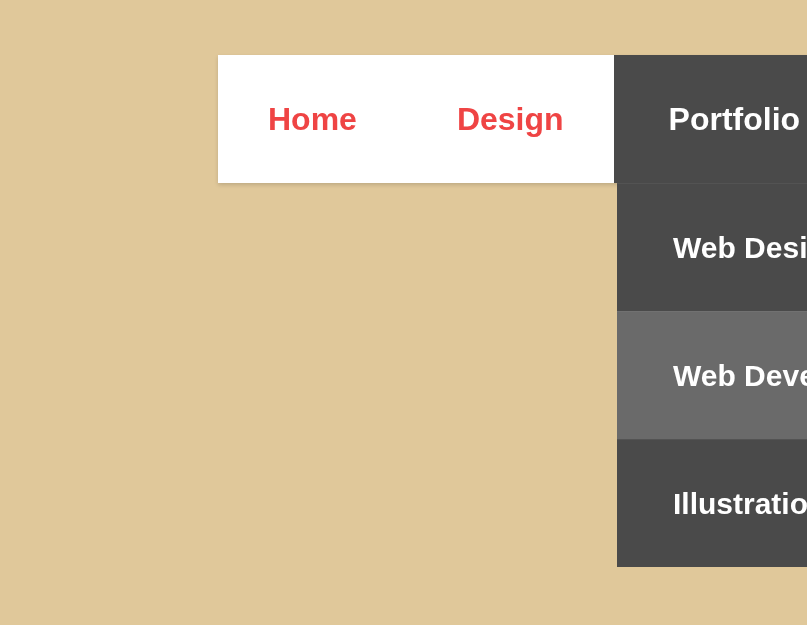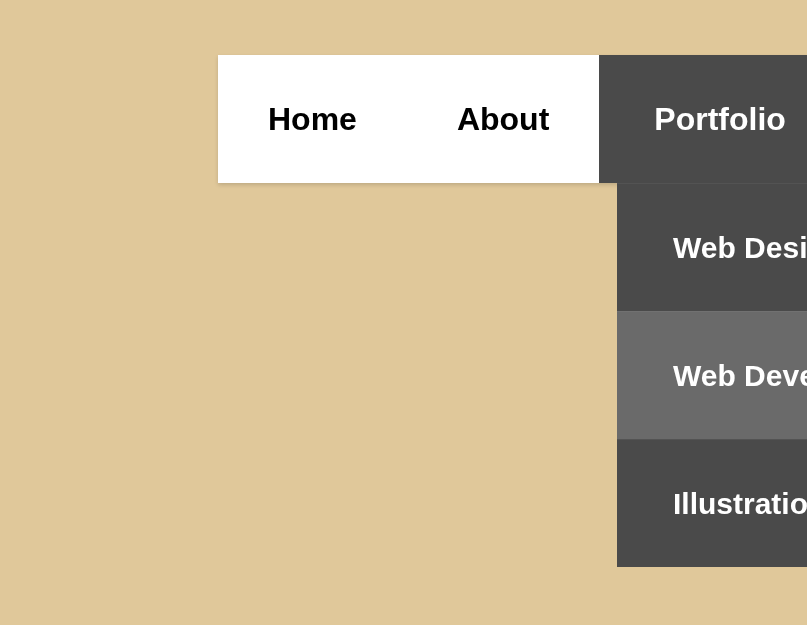--- a/index.html
+++ b/index.html
@@ -24,21 +24,21 @@
       box-shadow: 0 2px 4px rgba(0,0,0,0.15);
     }
     .nav-item {
       display: flex;
       align-items: center;
       justify-content: center;
       height: 128px;
       padding: 11px 50px;
       font-size: 32px;
       font-weight: bold;
-      color: #000000;
+      color: #ef4444;
       cursor: pointer;
       white-space: nowrap;
     }
     .nav-item.active {
       background: #4a4a4a;
       color: #ffffff;
       padding: 0 60px 0 55px;
     }
     .dropdown {
       position: absolute;
@@ -66,21 +66,21 @@
     }
   </style>
 </head>
 <body>
 
 <div class="navbar">
   <div class="nav-item">
     <span>Home</span>
   </div>
   <div class="nav-item">
-    <span>About</span>
+    <span>Design</span>
   </div>
   <div class="nav-item active">
     <span>Portfolio</span>
   </div>
 </div>
 
 <div class="dropdown">
   <div class="dropdown-item">
     <span>Web Design</span>
   </div>

